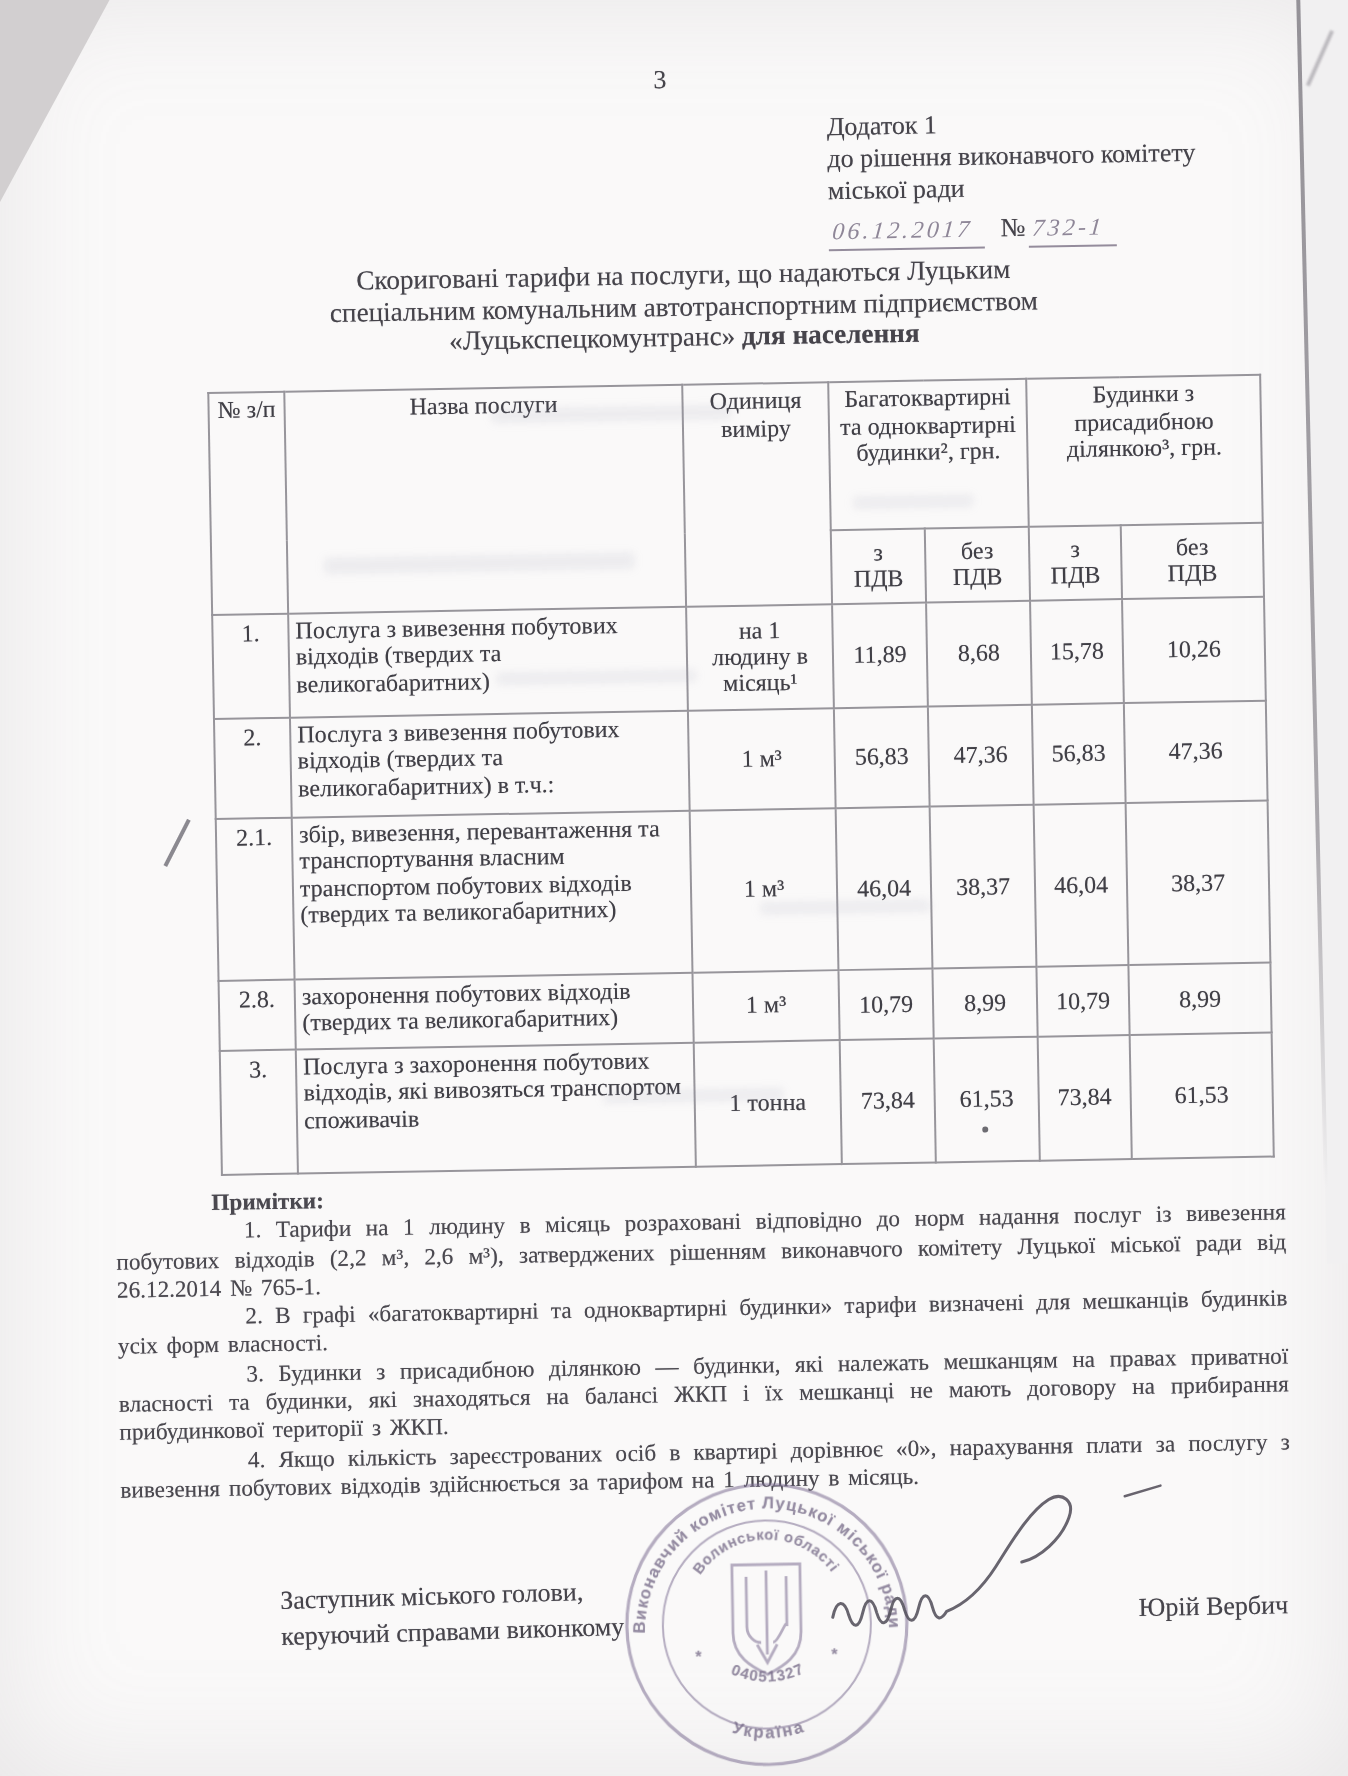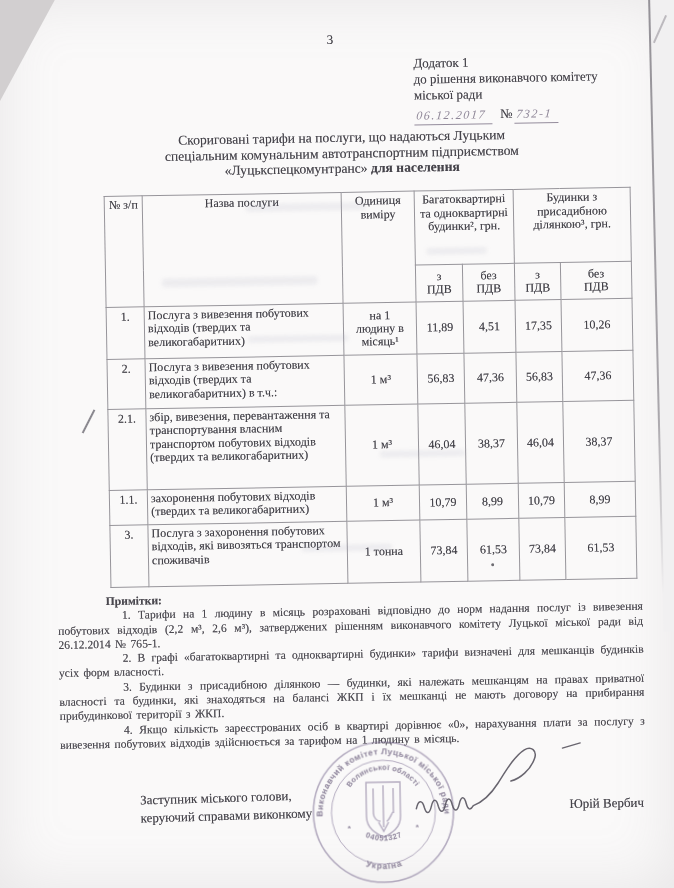--- a/index.html
+++ b/index.html
@@ -151,22 +151,22 @@
         <th class="sub">без
 ПДВ</th>
       </tr>
       <tr style="height:52px">
         <td class="num">1.</td>
         <td class="svc">Послуга з вивезення побутових відходів (твердих та великогабаритних)</td>
         <td class="unit">на 1
 людину в
 місяць¹</td>
         <td class="val">11,89</td>
-        <td class="val">4,51</td>
-        <td class="val">17,35</td>
+        <td class="val">8,68</td>
+        <td class="val">15,78</td>
         <td class="val">10,26</td>
       </tr>
       <tr style="height:50px">
         <td class="num">2.</td>
         <td class="svc">Послуга з вивезення побутових відходів (твердих та великогабаритних) в т.ч.:</td>
         <td class="unit">1 м³</td>
         <td class="val">56,83</td>
         <td class="val">47,36</td>
         <td class="val">56,83</td>
         <td class="val">47,36</td>
@@ -174,21 +174,21 @@
       <tr style="height:81px">
         <td class="num">2.1.</td>
         <td class="svc">збір, вивезення, перевантаження та транспортування власним транспортом побутових відходів (твердих та великогабаритних)</td>
         <td class="unit">1 м³</td>
         <td class="val">46,04</td>
         <td class="val">38,37</td>
         <td class="val">46,04</td>
         <td class="val">38,37</td>
       </tr>
       <tr style="height:35px">
-        <td class="num">1.1.</td>
+        <td class="num">2.8.</td>
         <td class="svc">захоронення побутових відходів (твердих та великогабаритних)</td>
         <td class="unit">1 м³</td>
         <td class="val">10,79</td>
         <td class="val">8,99</td>
         <td class="val">10,79</td>
         <td class="val">8,99</td>
       </tr>
       <tr style="height:62px">
         <td class="num">3.</td>
         <td class="svc">Послуга з захоронення побутових відходів, які вивозяться транспортом споживачів</td>

